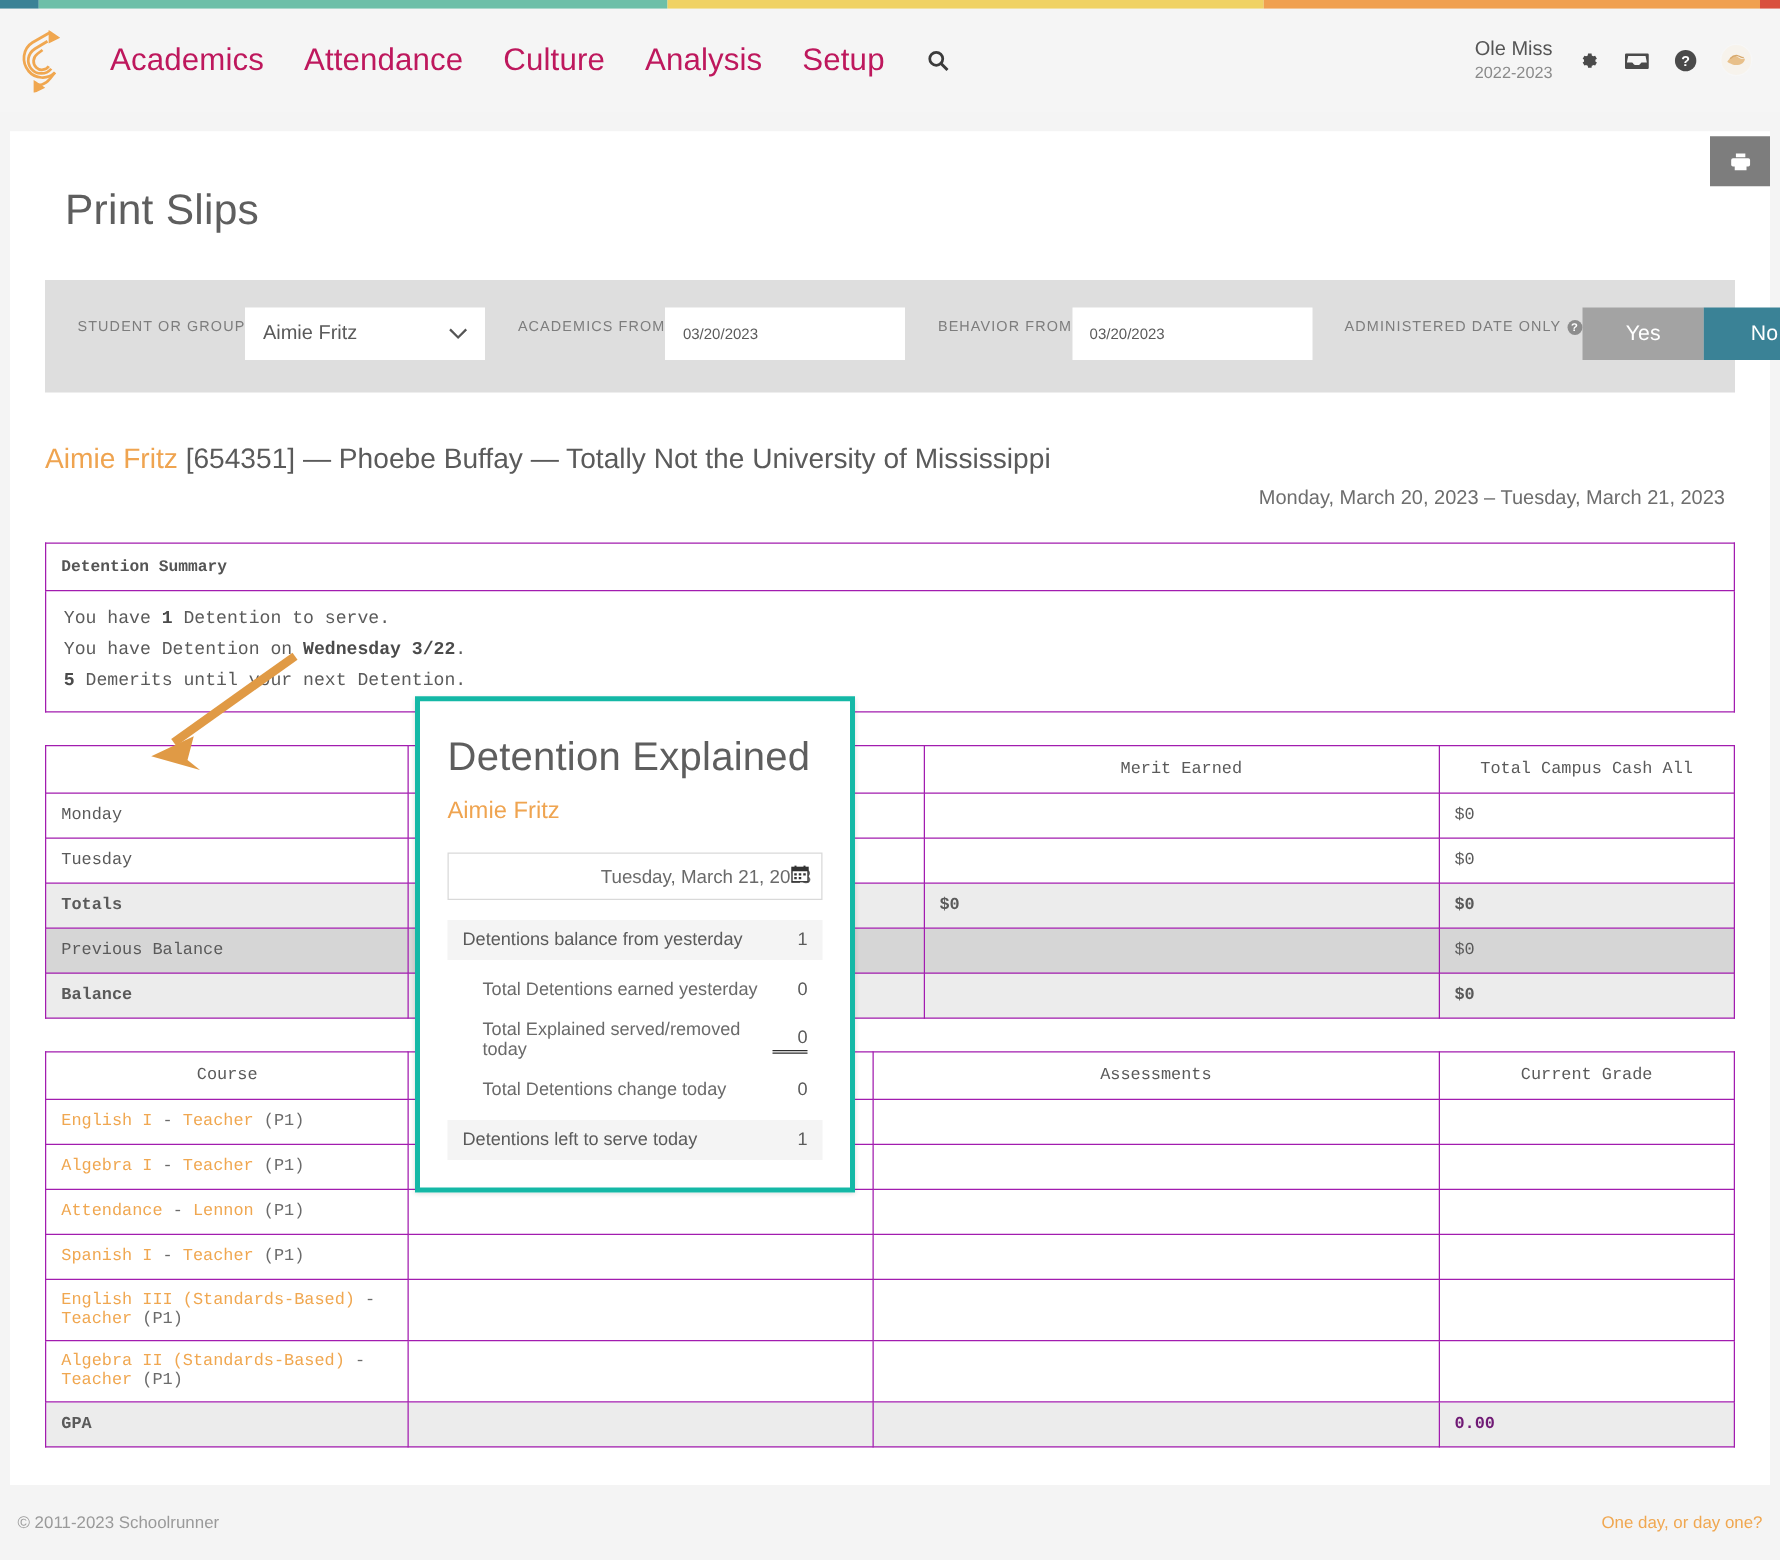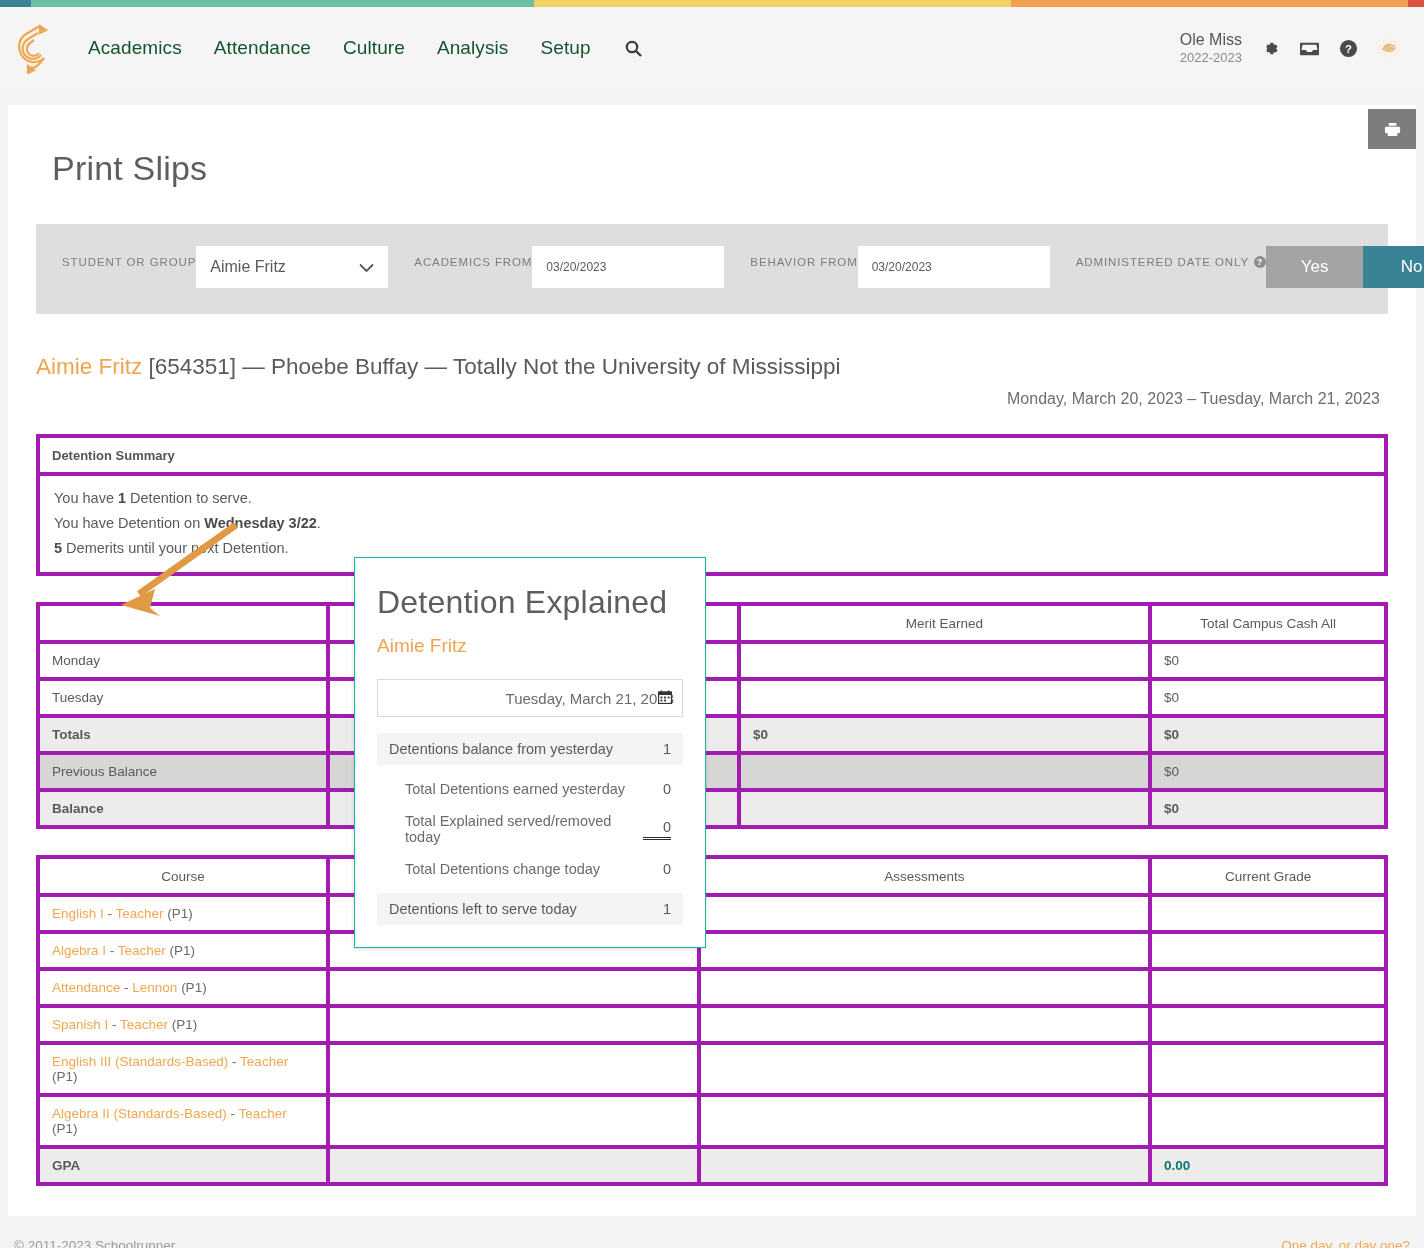--- a/index.html
+++ b/index.html
@@ -21,21 +21,21 @@
   .header {
     height:82px; background:#f5f5f5;
     display:flex; align-items:center;
     padding:0 22px 0 0;
     position:relative;
   }
   .logo-wrap { width:72px; display:flex; align-items:center; justify-content:center; }
   .logo { width:44px; height:52px; }
   .nav { display:flex; align-items:center; gap:0; }
   .nav a {
-    font-size:19px; color:#14532d; text-decoration:none;
+    font-size:25px; color:#be185d; text-decoration:none;
     padding:0 16px; letter-spacing:.1px;
   }
   .nav .search-btn { padding:0 18px; font-size:18px; color:#3b3b3b; font-weight:bold; }
   .header-right {
     margin-left:auto; display:flex; align-items:center; gap:17px;
   }
   .acct { text-align:right; line-height:1.25; }
   .acct .name { font-size:16px; color:#555; }
   .acct .year { font-size:13px; color:#8a8a8a; }
   .hicon { width:22px; height:22px; display:inline-flex; align-items:center; justify-content:center; color:#4a4a4a; }
@@ -115,22 +115,22 @@
     font-size:16px; color:#6d6d6d;
   }
 
   
   table.grid {
     margin:26px 28px 0 28px; width:calc(100% - 56px);
     border-collapse:collapse; background:#fff;
     table-layout:fixed;
   }
   table.grid td, table.grid th {
-    border:4px solid #a21caf; padding:9px 12px;
-    font-size:13.5px; font-weight:400; color:#5a5a5a; vertical-align:middle;
+    border:1px solid #a21caf; padding:9px 12px;
+    font-size:13.5px; font-weight:400; color:#5a5a5a; vertical-align:middle;font-family:Liberation Mono, monospace;
   }
 
   
   .det-sum td { height:38px; }
   .det-sum .hdrow td { font-size:13px; color:#555; font-weight:600; }
   .det-sum .body td { padding:14px 14px 16px 14px; }
   .det-sum .body p { margin:0 0 9px 0; font-size:14.5px; color:#5a5a5a; }
   .det-sum .body p:last-child { margin-bottom:0; }
   .det-sum b { font-weight:700; color:#4b4b4b; }
 
@@ -140,37 +140,37 @@
   .merit tr.shade-a td { background:#ececec; font-weight:bold;margin-left:32px; }
   .merit tr.shade-b td { background:#d6d6d6; }
   .merit tr.shade-c td { background:#ececec; font-weight:bold; }
 
   
   .course th { text-align:center; height:38px; font-size:13px; }
   .course td { height:36px; font-size:14px; }
   .course a { color:#f0a750; text-decoration:none; }
   .course .sub { color:#6b6b6b; }
   .course tr.gpa td { background:#ececec; font-weight:bold; }
-  .course tr.gpa td.gpaval { color:#0f766e; }
+  .course tr.gpa td.gpaval { color:#701a75; }
 
   
   .footer {
     height:58px; display:flex; align-items:center;
     justify-content:space-between; padding:0 14px;
     font-size:13.5px; color:#9a9a9a; background:#f4f4f4;
   }
   .footer .tag { color:#f0a750; }
 
   
   .arrow { position:absolute; left:0; top:0; pointer-events:none; }
 
   
   .modal {
-    position:absolute; left:346px; top:452px; width:352px;
-    background:#fff; border:1px solid #14b8a6;
+    position:absolute; left:324px; top:452px; width:352px;
+    background:#fff; border:4px solid #14b8a6;
     box-shadow:0 1px 4px rgba(0,0,0,.14);
     padding:26px 22px 22px 22px;
   }
   .modal h2 {
     margin:0 0 14px 0; font-size:32px; font-weight:400; color:#5e5e5e;
     letter-spacing:.2px;
   }
   .modal .msub { color:#efa450; font-size:19px; margin:0 0 22px 0; }
   .modal .dfield {
     border:1px solid #d9d9d9; height:38px; display:flex; align-items:center;

